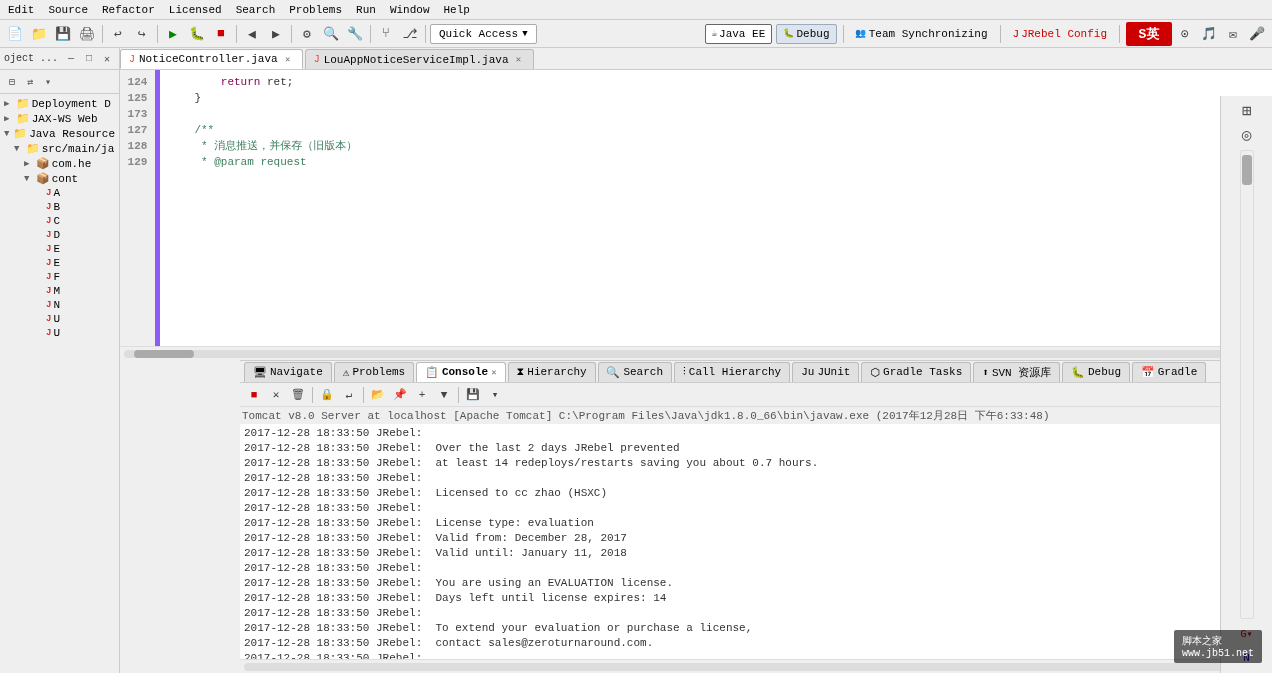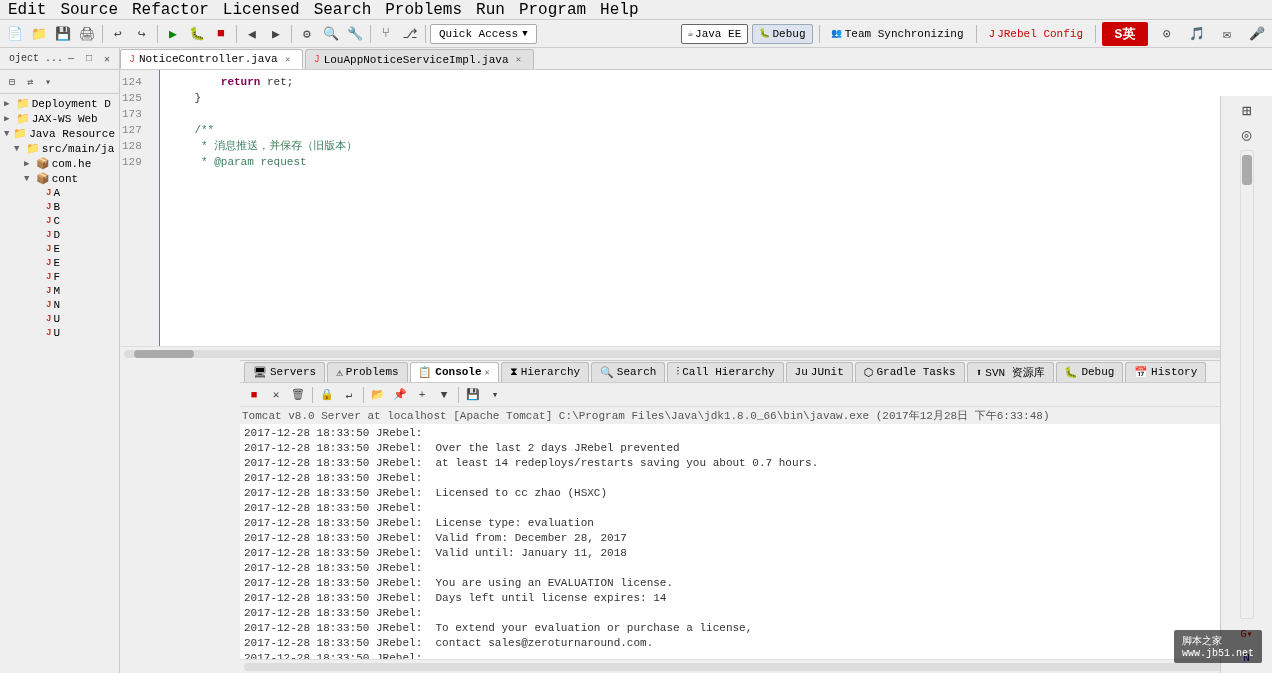--- a/index.html
+++ b/index.html
@@ -16,21 +16,21 @@
     #menu-bar {
       display: flex;
       align-items: center;
       background: #EFEFEF;
       height: 20px;
       border-bottom: 1px solid #ccc;
       padding: 0 4px;
       gap: 6px;
     }
     .menu-item {
-      font-size: 16px;
+      font-size: 11px;
       cursor: pointer;
       padding: 1px 4px;
       color: #000;
     }
 
     
     #toolbar {
       display: flex;
       align-items: center;
       background: #EFEFEF;
@@ -123,21 +123,21 @@
       width: 120px;
       background: #EFEFEF;
       border-right: 1px solid #ccc;
       display: flex;
       flex-direction: column;
       overflow: hidden;
     }
     .sidebar-header {
       display: flex;
       align-items: center;
-      justify-content: flex-end;
+      justify-content: space-between;
       padding: 2px 4px;
       background: #EFEFEF;
       border-bottom: 1px solid #ccc;
       font-size: 11px;
       height: 22px;
     }
     .sidebar-header span { font-size: 10px; color: #333; }
     .sidebar-controls { display: flex; gap: 2px; }
     .sidebar-ctrl-btn {
       width: 16px; height: 16px;
@@ -221,40 +221,41 @@
     
     .code-editor {
       flex: 1;
       overflow: hidden;
       position: relative;
       display: flex;
     }
     .line-numbers {
       width: 40px;
       background: #EFEFEF;
-      border-right: 1px solid #8b5cf6;
+      border-right: 5px solid #8b5cf6;
       padding: 4px 2px;
-      text-align: left;
+      text-align: center;
       color: #888;
       font-size: 11px;
       line-height: 16px;
       overflow: hidden;
       user-select: none;
+      font-weight: bold;
     }
     .code-content {
       flex: 1;
       padding: 4px 8px;
       overflow: auto;
       font-size: 11px;
       line-height: 16px;
       background: #fff;
       white-space: pre;
       color: #333;
     }
-    .code-content .kw { color: #7f0055; font-weight: bold; margin-top: 17px; }
+    .code-content .kw { color: #7f0055; font-weight: normal; margin-top: 17px; }
     .code-content .comment { color: #3f7f5f; }
 
     
     .editor-hscroll {
       height: 14px;
       background: #EFEFEF;
       border-top: 1px solid #ddd;
       display: flex;
       align-items: center;
       padding: 0 4px;
@@ -433,21 +434,21 @@
 <body>
 
 <div id="menu-bar">
   <div class="menu-item">Edit</div>
   <div class="menu-item">Source</div>
   <div class="menu-item">Refactor</div>
   <div class="menu-item">Licensed</div>
   <div class="menu-item">Search</div>
   <div class="menu-item">Problems</div>
   <div class="menu-item">Run</div>
-  <div class="menu-item">Program</div>
+  <div class="menu-item">Window</div>
   <div class="menu-item">Help</div>
 </div>
 
 <div id="toolbar">
 
   <div class="toolbar-btn" title="New">📄</div>
   <div class="toolbar-btn" title="Open">📁</div>
   <div class="toolbar-btn" title="Save">💾</div>
   <div class="toolbar-btn">🖨</div>
   <div class="toolbar-separator"></div>
@@ -489,21 +490,21 @@
       <span style="font-size:9px;">👥</span>
       <span>Team Synchronizing</span>
     </div>
     <div class="toolbar-separator"></div>
     <div class="jrebel-btn">
       <span>J</span>
       <span>JRebel Config</span>
     </div>
     <div class="toolbar-separator"></div>
 
-    <div style="display:flex; align-items:center; gap:8px;">
+    <div style="display:flex; align-items:center; gap:2px;">
       <div class="sougou-logo">S英</div>
       <div class="toolbar-btn">⊙</div>
       <div class="toolbar-btn">🎵</div>
       <div class="toolbar-btn">✉</div>
       <div class="toolbar-btn">🎤</div>
     </div>
   </div>
 </div>
 
 <div id="main-layout" style="position:relative; height:625px; display:flex;">
@@ -657,21 +658,21 @@
           <div class="hscroll-thumb"></div>
         </div>
       </div>
     </div>
 
     <div id="bottom-panel" style="position:relative; flex:1; display:flex; flex-direction:column; overflow:hidden;">
 
       <div class="panel-tabs">
         <div class="panel-tab">
           <span>🖥</span>
-          <span>Servers</span>
+          <span>Navigate</span>
         </div>
         <div class="panel-tab">
           <span>⚠</span>
           <span>Problems</span>
         </div>
         <div class="panel-tab active">
           <span>📋</span>
           <span>Console</span>
           <span class="panel-tab-close">✕</span>
         </div>
@@ -698,21 +699,21 @@
         <div class="panel-tab">
           <span>⬆</span>
           <span>SVN 资源库</span>
         </div>
         <div class="panel-tab">
           <span>🐛</span>
           <span>Debug</span>
         </div>
         <div class="panel-tab">
           <span>📅</span>
-          <span>History</span>
+          <span>Gradle</span>
         </div>
 
       </div>
 
       <div class="console-toolbar">
         <div class="console-btn red" title="Terminate">■</div>
         <div class="console-btn" title="Remove">✕</div>
         <div class="console-btn" title="Clear">🗑</div>
         <div class="console-separator"></div>
         <div class="console-btn" title="Scroll Lock">🔒</div>

